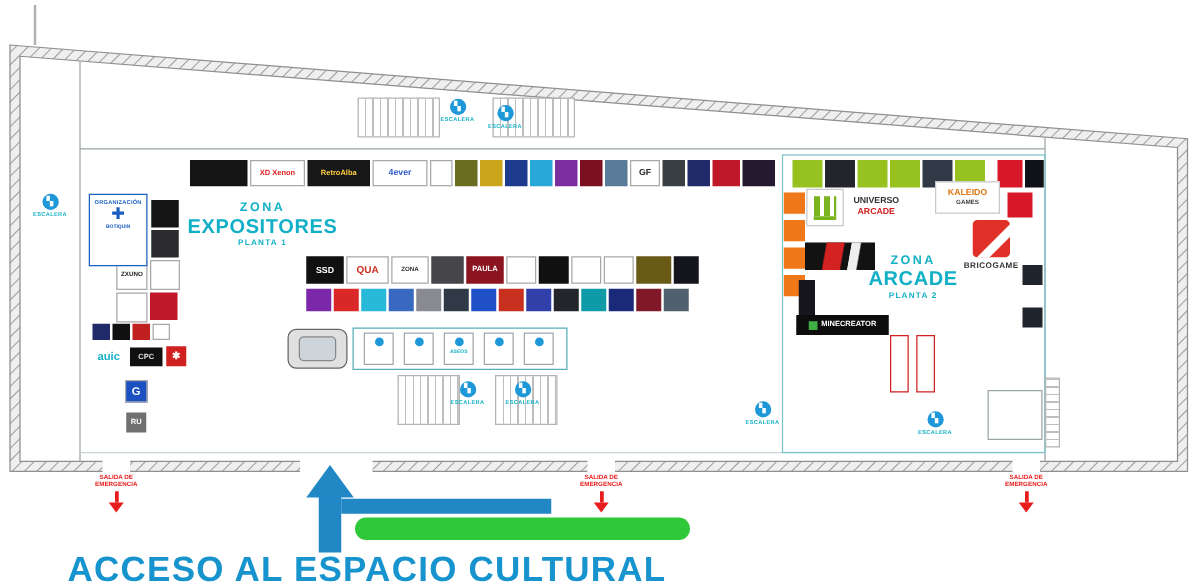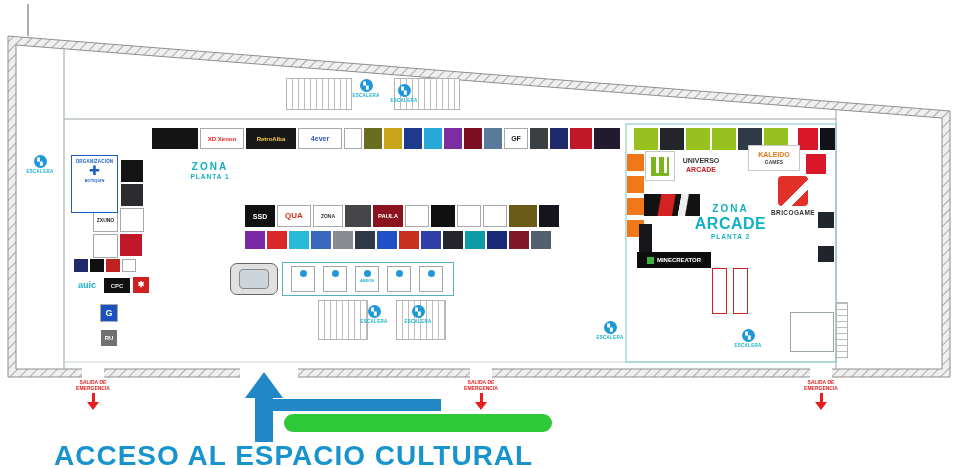--- a/index.html
+++ b/index.html
@@ -286,20 +286,21 @@
     </div>
 
   <div class="org">
     <div class="t">ORGANIZACIÓN</div>
     <div class="cross">✚</div>
     <div class="b">BOTIQUIN</div>
   </div>
 
   <div class="zone" style="left:148px;top:161px;width:124px">
     <div class="k">ZONA</div>
+    <div class="n">EXPOSITORES</div>
     <div class="s">PLANTA 1</div>
   </div>
   <div class="zone" style="left:678px;top:203px;width:105px">
     <div class="k">ZONA</div>
     <div class="n">ARCADE</div>
     <div class="s">PLANTA 2</div>
   </div>
 
   <div class="car">
       <div class="win"></div>

